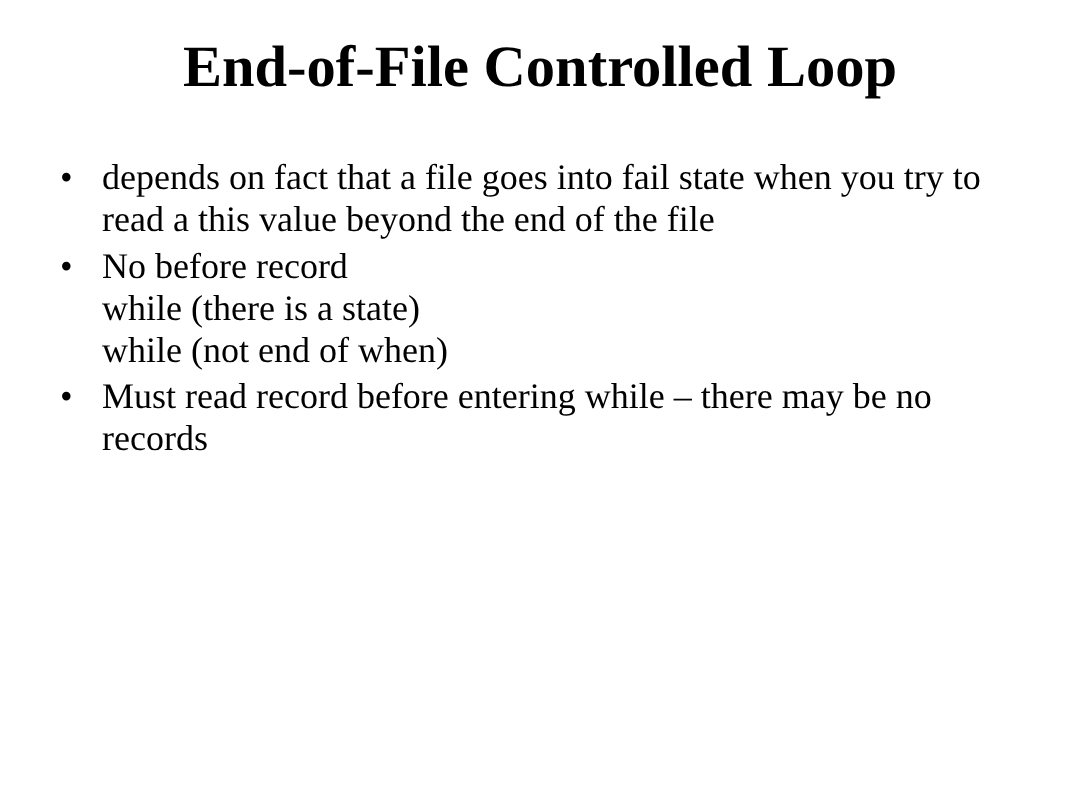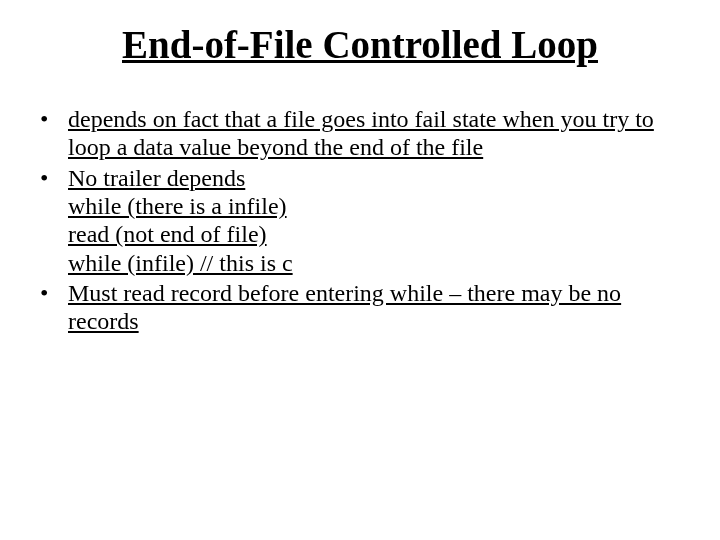--- a/index.html
+++ b/index.html
@@ -9,21 +9,20 @@
     height: 540px;
     background: #ffffff;
     font-family: "Times New Roman", Times, serif;
     color: #000000;
   }
   .slide {
     width: 720px;
     height: 424px;
     position: relative;
     box-sizing: border-box;
-    text-decoration: underline;
   }
   .title {
     text-align: center;
     font-size: 39px;
     font-weight: bold;
     padding-top: 22px;
     padding-bottom: 10px;
     letter-spacing: 0px;
   }
   .body {
@@ -54,26 +53,25 @@
   }
 </style>
 </head>
 <body>
 
 <div class="slide">
   <div class="title">End-of-File Controlled Loop</div>
   <div class="body">
     <ul class="bullets">
       <li>
-        <span class="subline">depends on fact that a file goes into fail state when you try to loop a data value beyond the end of the file</span>
+        <span class="subline">depends on fact that a file goes into fail state when you try to read a this value beyond the end of the file</span>
       </li>
       <li>
-        <span class="subline">No trailer depends</span>
-        <span class="subline">while (there is a infile)</span>
-        <span class="subline">read (not end of file)</span>
-        <span class="subline">while (infile)  // this is c</span>
+        <span class="subline">No before record</span>
+        <span class="subline">while (there is a state)</span>
+        <span class="subline">while (not end of when)</span>
       </li>
       <li>
         <span class="subline">Must read record before entering while – there may be no records</span>
       </li>
     </ul>
   </div>
 </div>
 
 </body></html>

